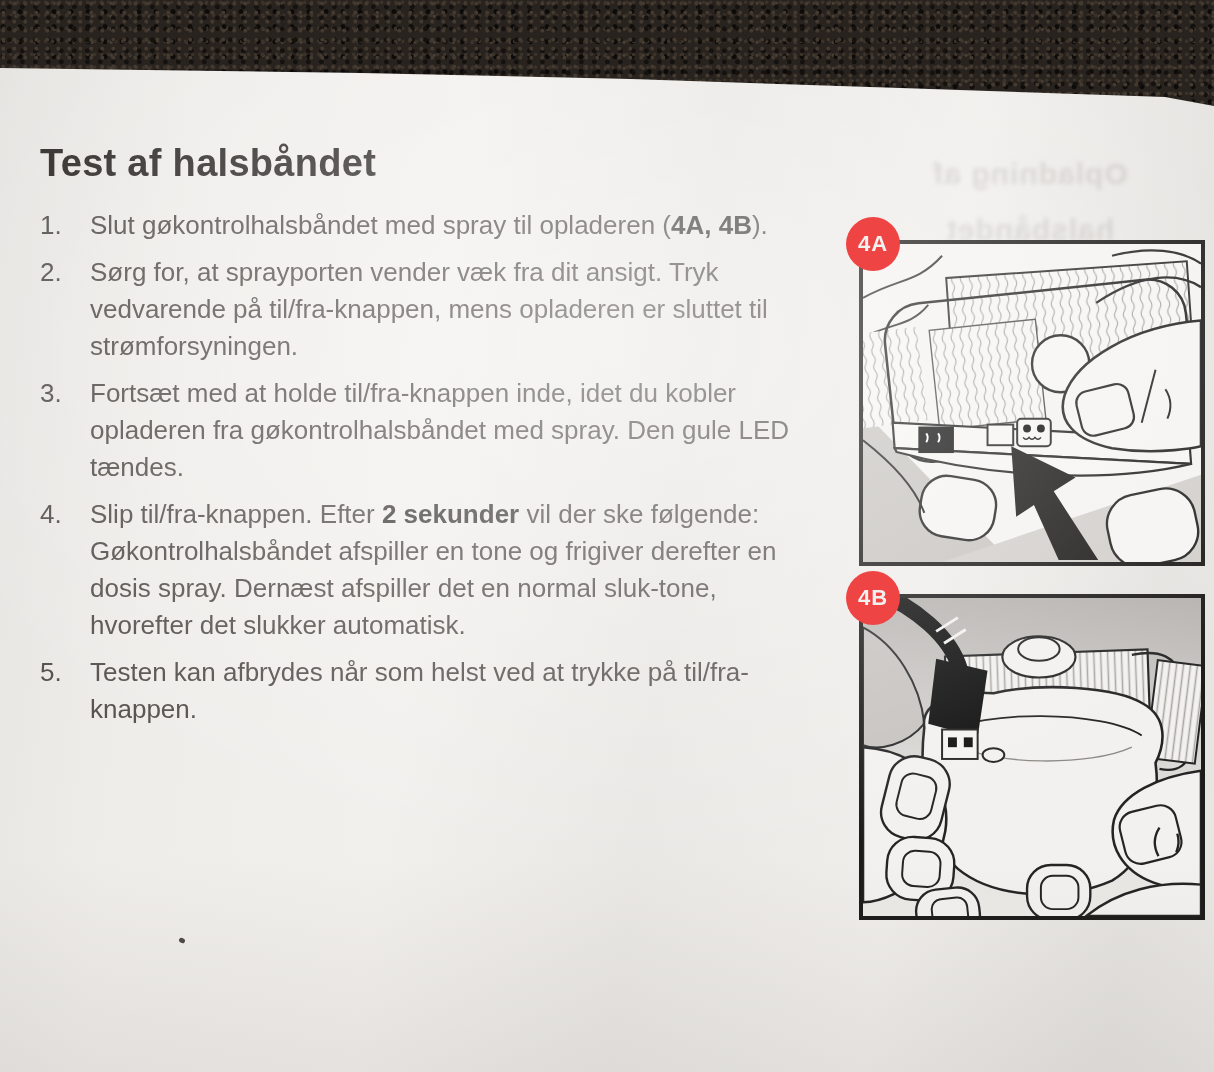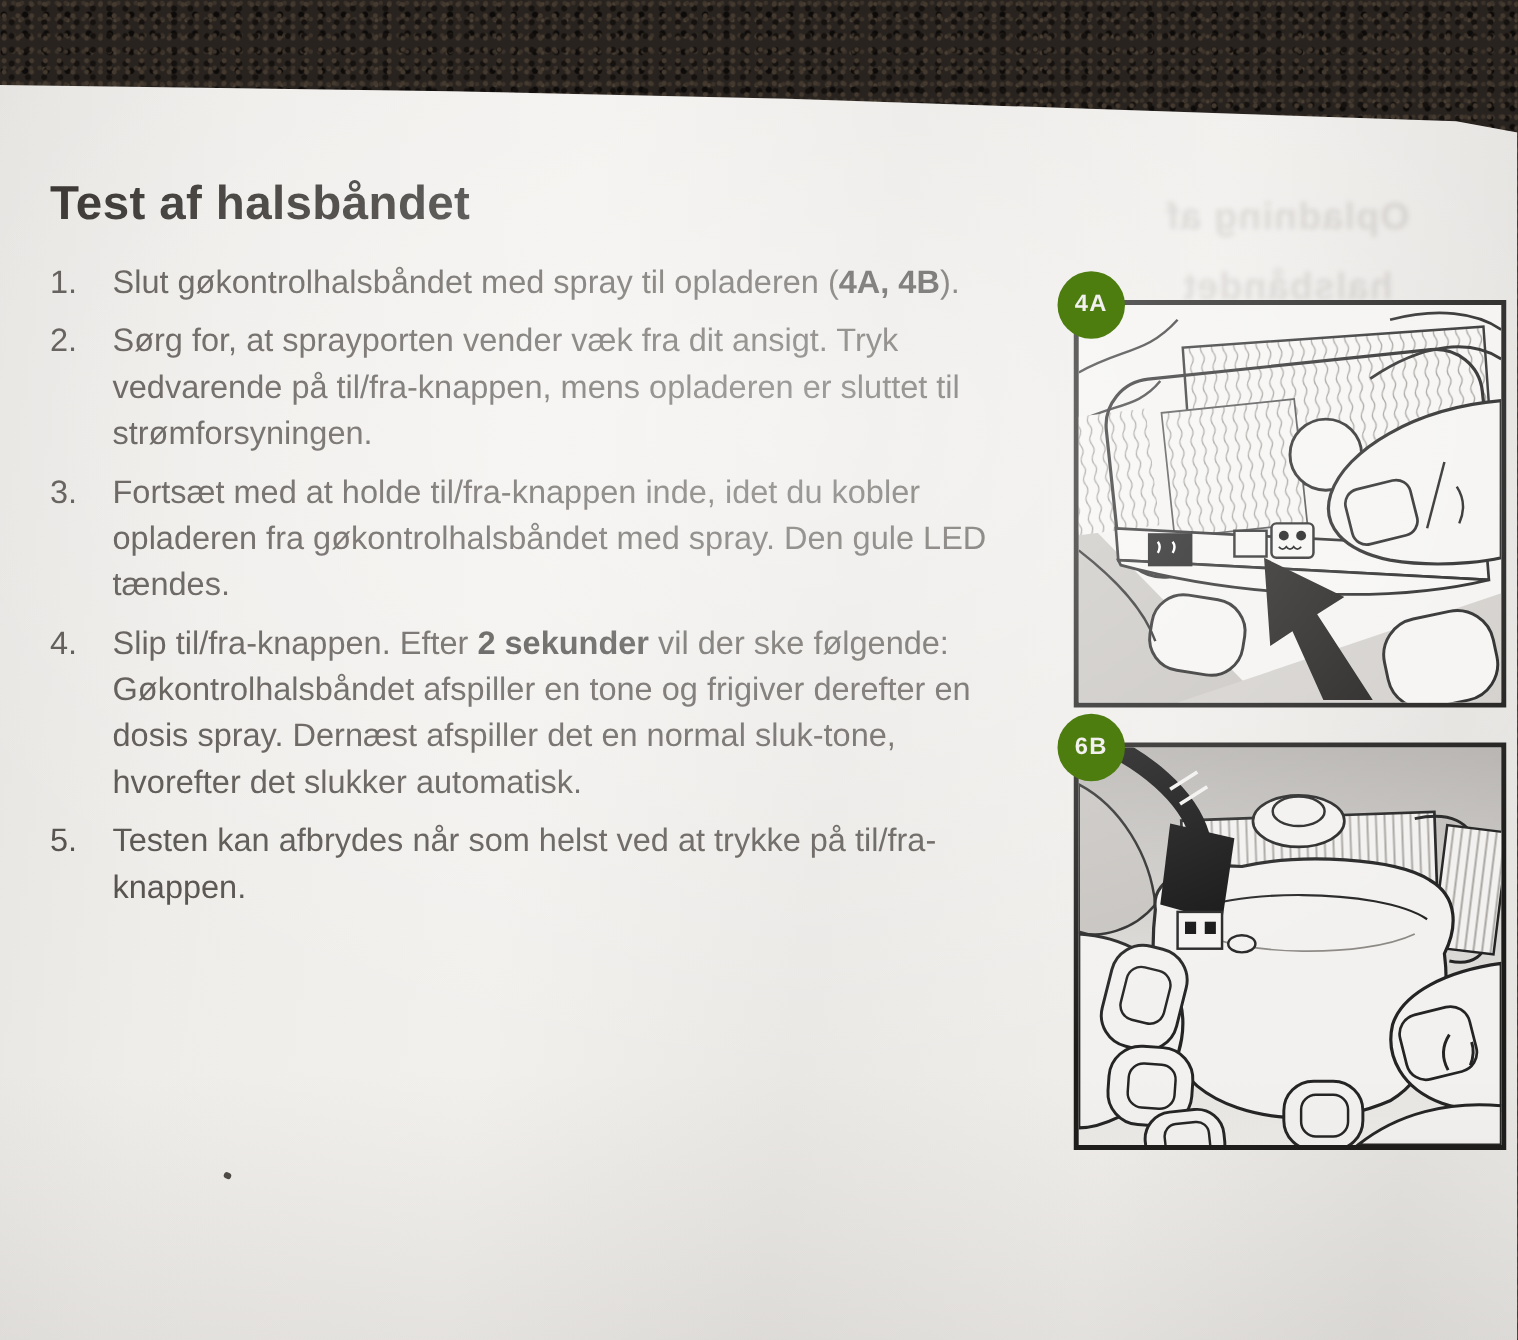--- a/index.html
+++ b/index.html
@@ -41,21 +41,21 @@
     color:rgba(85,80,74,0.17);filter:blur(2px);letter-spacing:1px;pointer-events:none;
   }
   .fig{
     position:absolute;width:346px;height:326px;border:4px solid #1c1b1a;
     background:#f4f3f1;box-sizing:border-box;
   }
   #fig4a{left:859px;top:240px;}
   #fig4b{left:859px;top:594px;}
   .badge{
     position:absolute;left:-17px;top:-27px;width:54px;height:54px;border-radius:50%;
-    background:#4d7c0f;color:#f2f1ef;font-size:19px;font-weight:700;
+    background:#ef4444;color:#f2f1ef;font-size:22px;font-weight:700;
     display:flex;align-items:center;justify-content:center;letter-spacing:1px;z-index:3;
   }
   .fig svg{display:block;width:100%;height:100%;}
   .speck{
     position:absolute;left:179px;top:938px;width:6px;height:5px;background:#4c4844;
     border-radius:45%;transform:rotate(28deg);
   }
 </style>
 </head>
 <body>
@@ -135,21 +135,21 @@
         <rect x="58" y="238" width="76" height="62" rx="26" fill="#f5f4f2" stroke="#242424" stroke-width="2.4" transform="rotate(9 96 269)"></rect>
         <rect x="248" y="252" width="90" height="74" rx="30" fill="#f5f4f2" stroke="#242424" stroke-width="2.4" transform="rotate(-12 293 289)"></rect>
         <path d="M0,200 C28,222 52,246 62,274" stroke="#242424" stroke-width="2" fill="none"></path>
         <path d="M306,148 q9,14 2,30" stroke="#242424" stroke-width="2" fill="none"></path>
       </g>
       <polygon points="150,206 215,238 193,252 238,322 198,322 173,266 155,278" fill="#1d1b19"></polygon>
     </svg>
   </div>
 
   <div class="fig" id="fig4b">
-    <div class="badge">6B</div>
+    <div class="badge">4B</div>
     <svg viewBox="0 0 342 324" preserveAspectRatio="none">
       <defs>
         <linearGradient id="gbg" x1="0" y1="0" x2="0" y2="1">
           <stop offset="0" stop-color="#b5b2af"></stop>
           <stop offset="0.55" stop-color="#dddbd8"></stop>
           <stop offset="1" stop-color="#ecebe8"></stop>
         </linearGradient>
         <pattern id="rb" width="7" height="12" patternUnits="userSpaceOnUse">
           <rect width="7" height="12" fill="#f2f1ef"></rect>
           <line x1="3.5" y1="0" x2="3.5" y2="12" stroke="#a8a5a1" stroke-width="1.6"></line>

